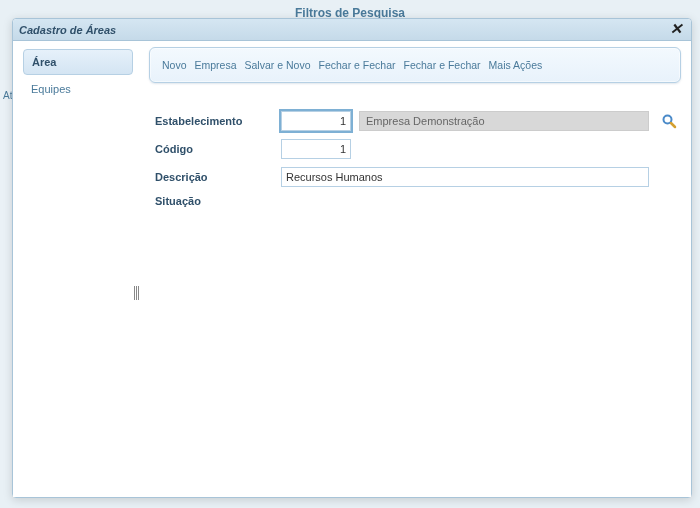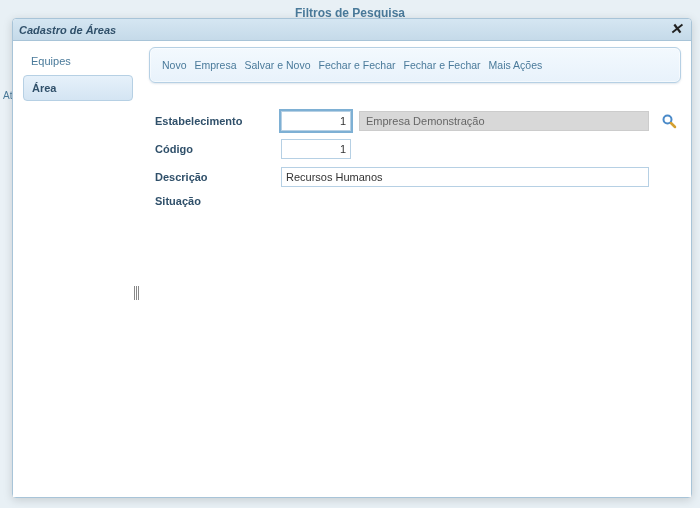--- a/index.html
+++ b/index.html
@@ -234,22 +234,22 @@
 
 <div class="dialog">
   <div class="dialog-titlebar">
     <span class="dialog-title">Cadastro de Áreas</span>
     <div class="close-btn">
       <span>✕</span>
     </div>
   </div>
   <div class="dialog-body">
     <div class="left-tabs">
+      <div class="tab-item active">Área</div>
       <div class="tab-item">Equipes</div>
-      <div class="tab-item active">Área</div>
       <div class="drag-handle">
         <div></div>
           <div></div>
           <div></div>
       </div>
     </div>
     <div class="right-content">
       <div class="toolbar">
         <span class="toolbar-btn">Novo</span>
         <span class="toolbar-btn">Empresa</span>

